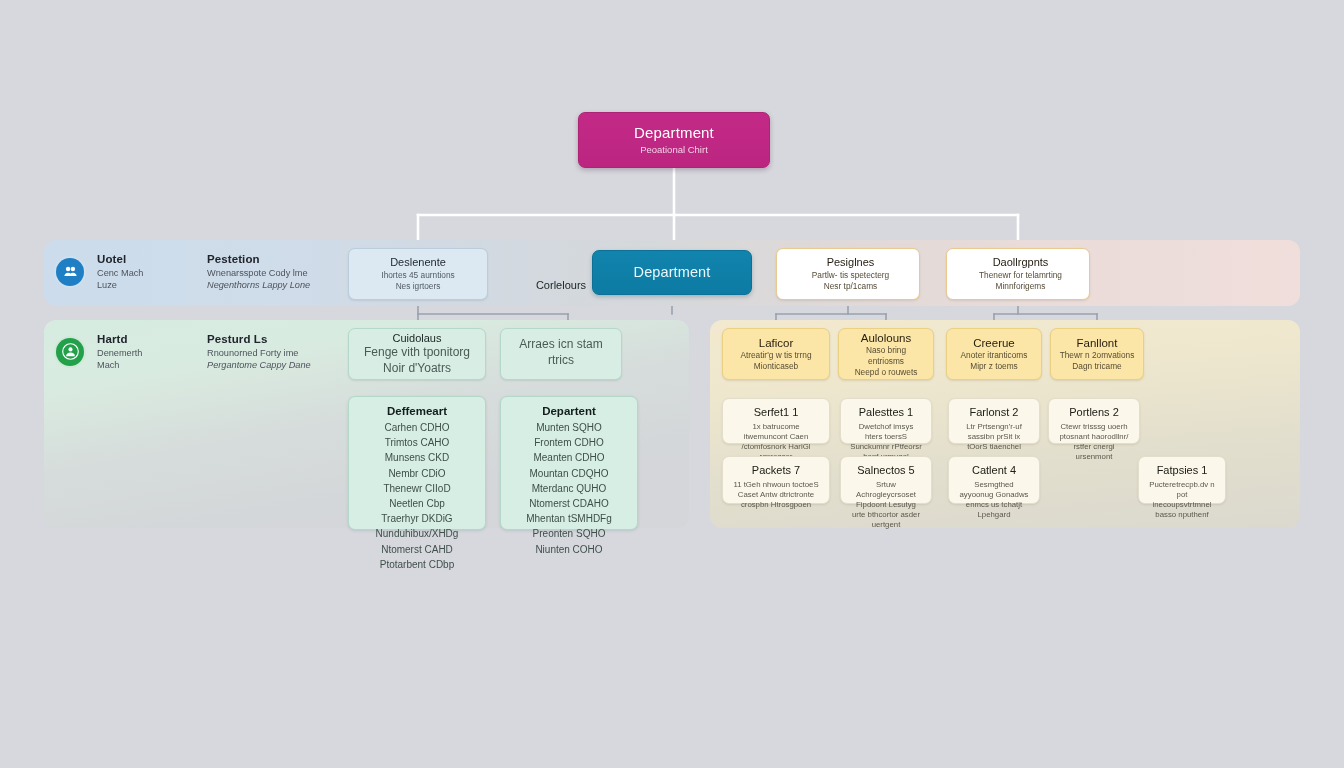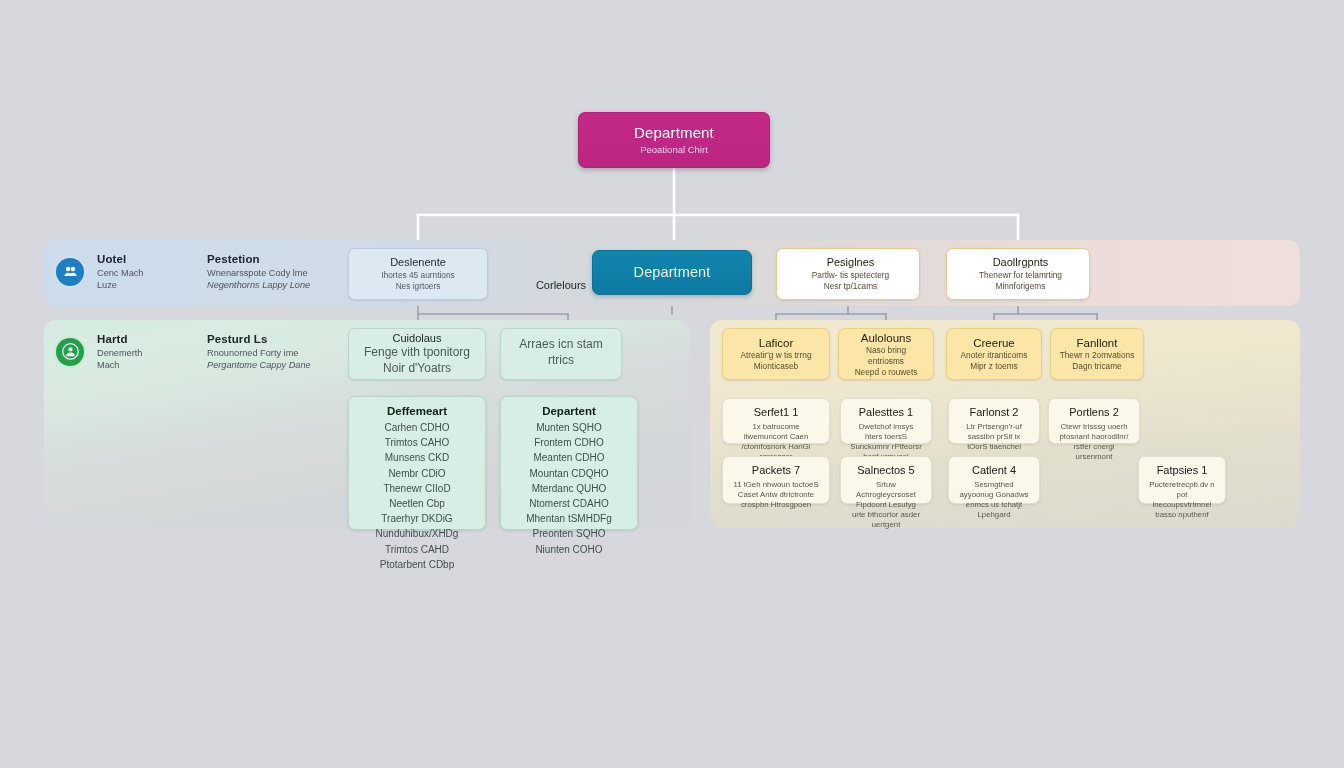--- a/index.html
+++ b/index.html
@@ -291,21 +291,21 @@
   <div class="node-list" style="left:348px;top:396px;width:138px;height:134px;">
     <div class="l-title">Deffemeart</div>
     <div class="l-item blur-soft">Carhen CDHO</div>
     <div class="l-item blur-soft">Trimtos CAHO</div>
     <div class="l-item blur-soft">Munsens CKD</div>
     <div class="l-item blur-soft">Nembr CDiO</div>
     <div class="l-item blur-soft">Thenewr CIIoD</div>
     <div class="l-item blur-soft">Neetlen Cbp</div>
     <div class="l-item blur-soft">Traerhyr DKDiG</div>
     <div class="l-item blur-soft">Nunduhibux/XHDg</div>
-    <div class="l-item blur-soft">Trimtos CAHD</div>
+    <div class="l-item blur-soft">Ntomerst CAHD</div>
     <div class="l-item blur-soft">Ptotarbent CDbp</div>
   </div>
 
   <div class="node-list" style="left:500px;top:396px;width:138px;height:134px;">
     <div class="l-title">Departent</div>
     <div class="l-item blur-soft">Munten SQHO</div>
     <div class="l-item blur-soft">Frontem CDHO</div>
     <div class="l-item blur-soft">Meanten CDHO</div>
     <div class="l-item blur-soft">Mountan CDQHO</div>
     <div class="l-item blur-soft">Mterdanc QUHO</div>

